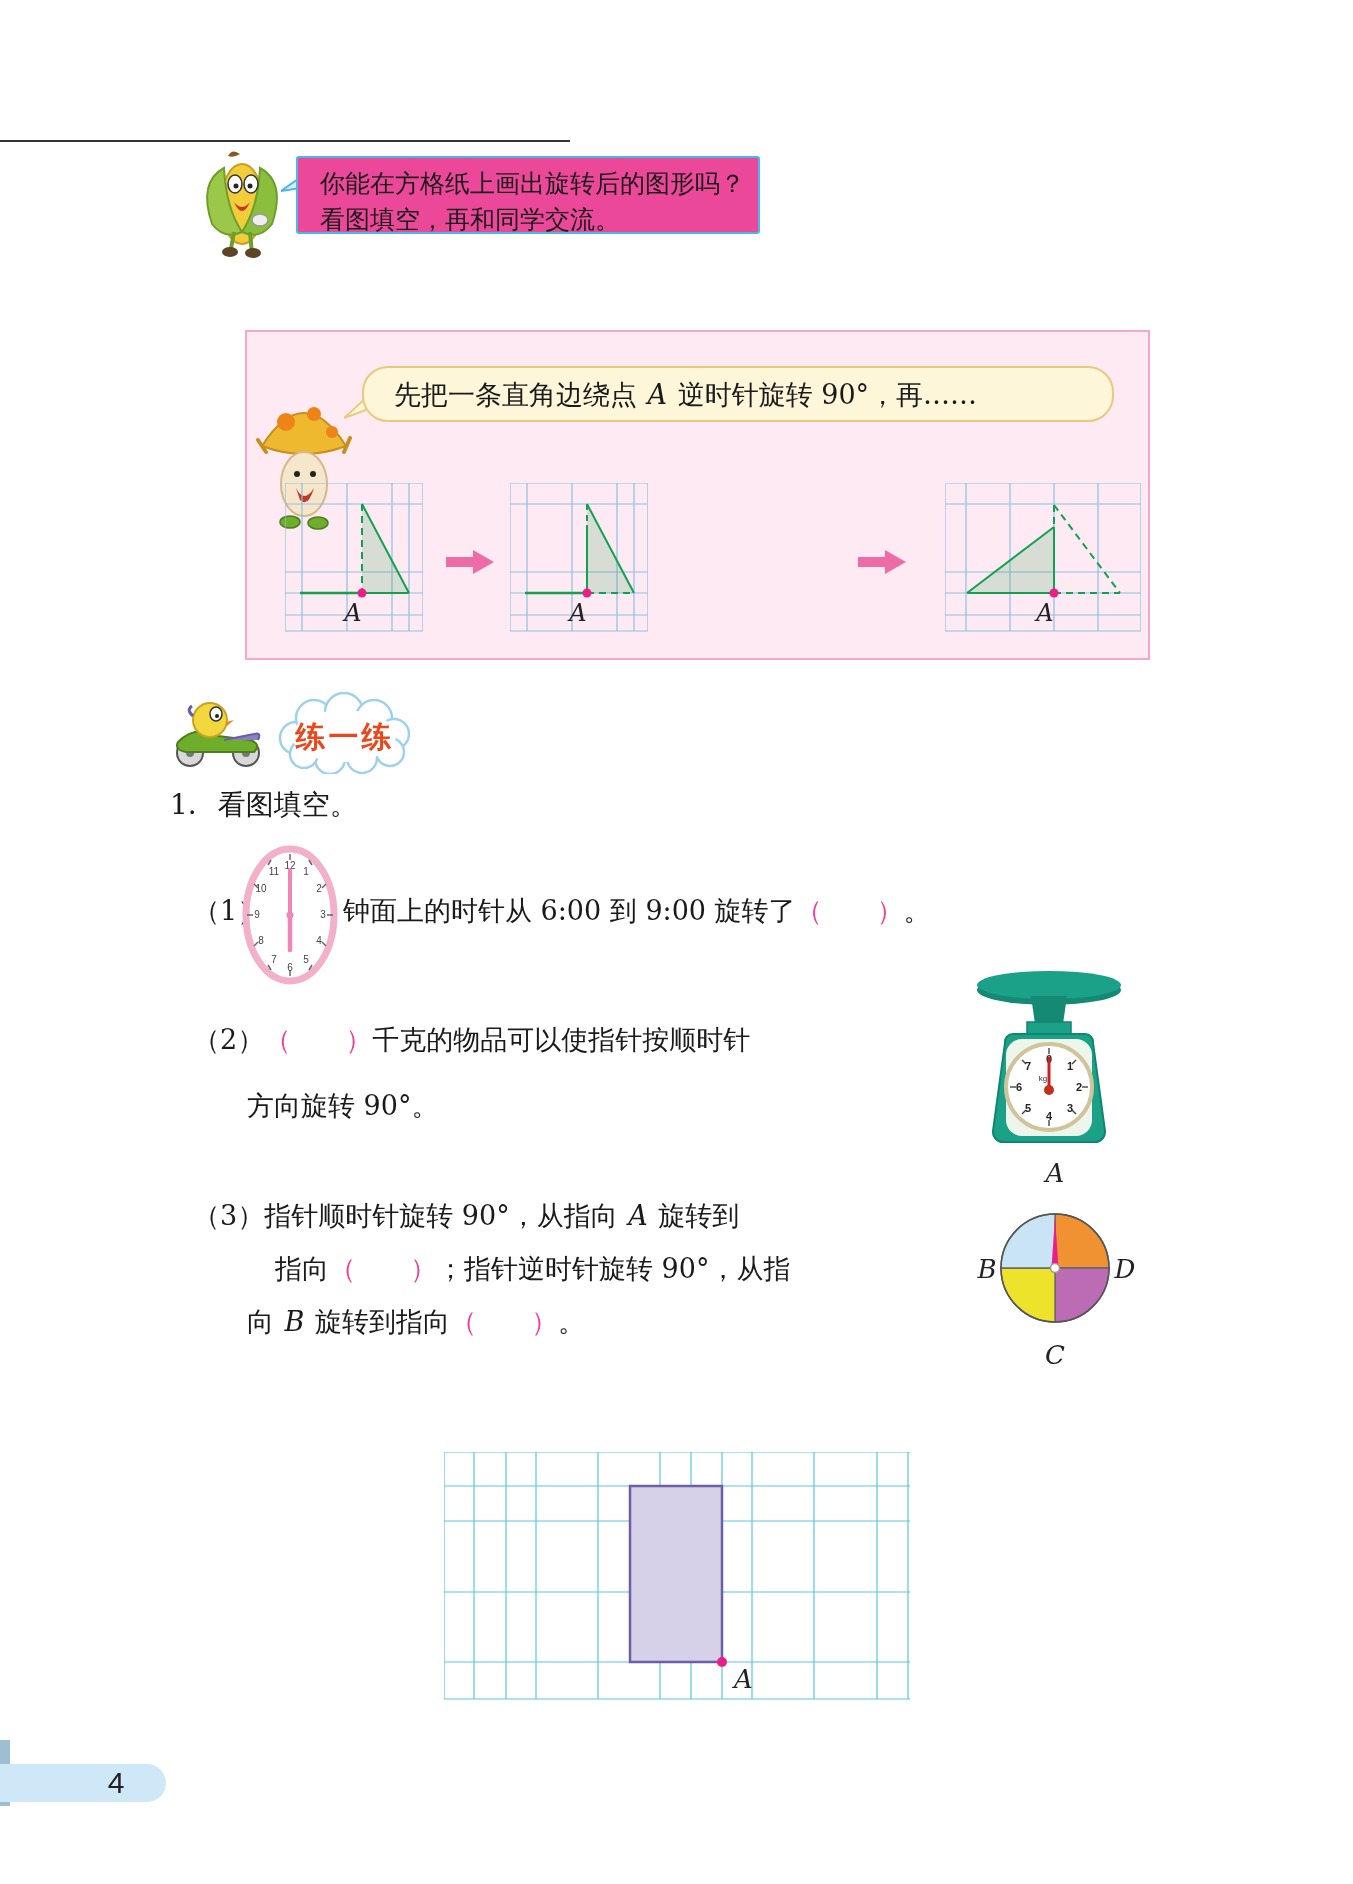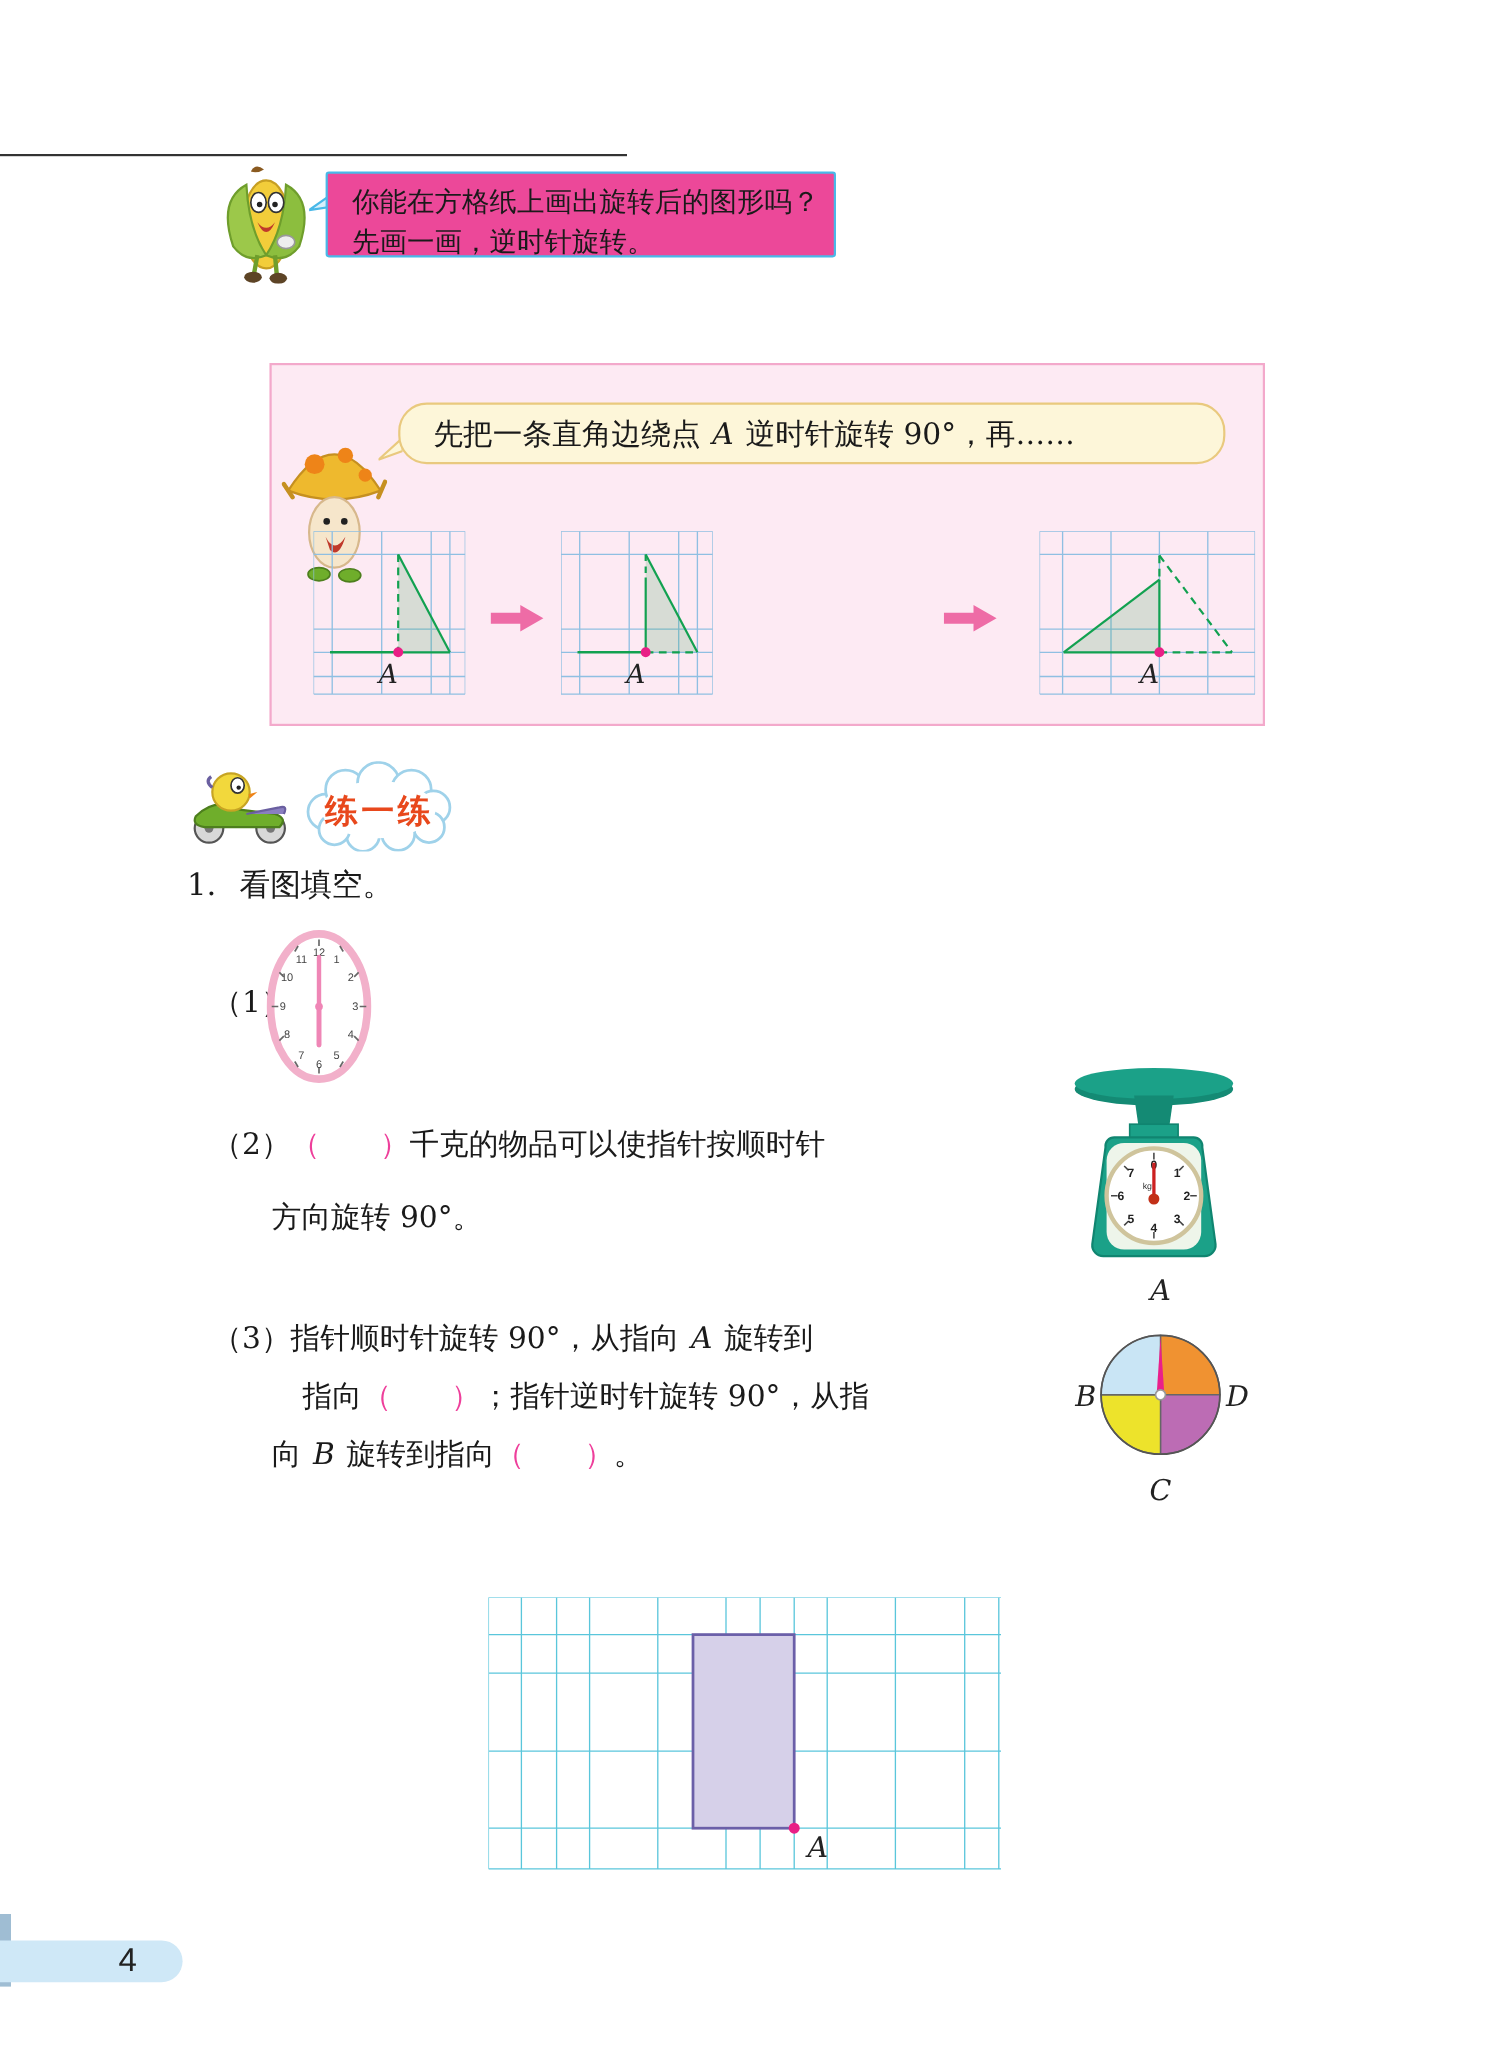--- a/index.html
+++ b/index.html
@@ -39,21 +39,21 @@
       <circle cx="60" cy="40" r="2.5" fill="#222"></circle>
     <path d="M44,56 Q52,66 60,56 Q52,74 44,56 Z" fill="#c0392b"></path>
     <ellipse cx="70" cy="74" rx="8" ry="6" fill="#eee" stroke="#999" stroke-width="1.5"></ellipse>
   </svg>
 
   <svg class="abs" style="left:281px; top:176px;" width="20" height="20" viewBox="0 0 20 20">
     <polygon points="20,1 0,15 20,12" fill="#d8effb" stroke="#49b8e8" stroke-width="2"></polygon>
   </svg>
   <div class="abs bubble-blue" style="left:296px; top:156px; width:460px; height:74px;">
     <div class="cn" style="font-size:25px; margin:9px 0 0 22px;">你能在方格纸上画出旋转后的图形吗？</div>
-    <div class="cn" style="font-size:25px; margin:3px 0 0 22px;">先画一画，逆时针旋转。</div>
+    <div class="cn" style="font-size:25px; margin:3px 0 0 22px;">看图填空，再和同学交流。</div>
   </div>
 
   <div class="abs pinkbox" style="left:245px; top:330px; width:901px; height:326px;"></div>
 
   <svg class="abs" style="left:256px; top:392px;" width="96" height="140" viewBox="0 0 96 140">
     <path d="M6,54 Q48,-12 90,54 Q48,70 6,54 Z" fill="#eeb92e" stroke="#c69020" stroke-width="2"></path>
     <circle cx="30" cy="30" r="9" fill="#ee8418"></circle>
       <circle cx="58" cy="22" r="7" fill="#ee8418"></circle>
       <circle cx="76" cy="40" r="6" fill="#ee8418"></circle>
     <path d="M10,60 L2,48 M88,60 L94,46" stroke="#c69020" stroke-width="4" stroke-linecap="round"></path>
@@ -221,20 +221,23 @@
       <text x="32" y="120">7</text>
       <text x="19" y="101">8</text>
       <text x="15" y="75">9</text>
       <text x="19" y="49">10</text>
       <text x="32" y="32">11</text>
     </g>
     <line x1="48" y1="72" x2="48" y2="27" stroke="#ef86b6" stroke-width="4" stroke-linecap="round"></line>
     <line x1="48" y1="72" x2="48" y2="107" stroke="#ef86b6" stroke-width="4.5" stroke-linecap="round"></line>
     <circle cx="48" cy="72" r="3.5" fill="#ef86b6"></circle>
   </svg>
+  <div class="abs cn t27" style="left:343px; top:893px;">
+    <span>钟面上的时针从 6:00 到 9:00 旋转了</span><span class="blank">（　　）</span><span>。</span>
+  </div>
 
   <div class="abs cn t27" style="left:193px; top:1022px;">
     <span>（2）</span><span class="blank">（　　）</span><span>千克的物品可以使指针按顺时针</span>
   </div>
   <div class="abs cn t27" style="left:247px; top:1088px;">方向旋转 90°。</div>
 
   <svg class="abs" style="left:973px; top:950px;" width="152" height="200" viewBox="0 0 152 200">
     <ellipse cx="76" cy="40" rx="72" ry="15" fill="#148a74"></ellipse>
     <ellipse cx="76" cy="35" rx="72" ry="14" fill="#1ba188"></ellipse>
     <path d="M58,46 L94,46 L90,74 L62,74 Z" fill="#148a74"></path>

